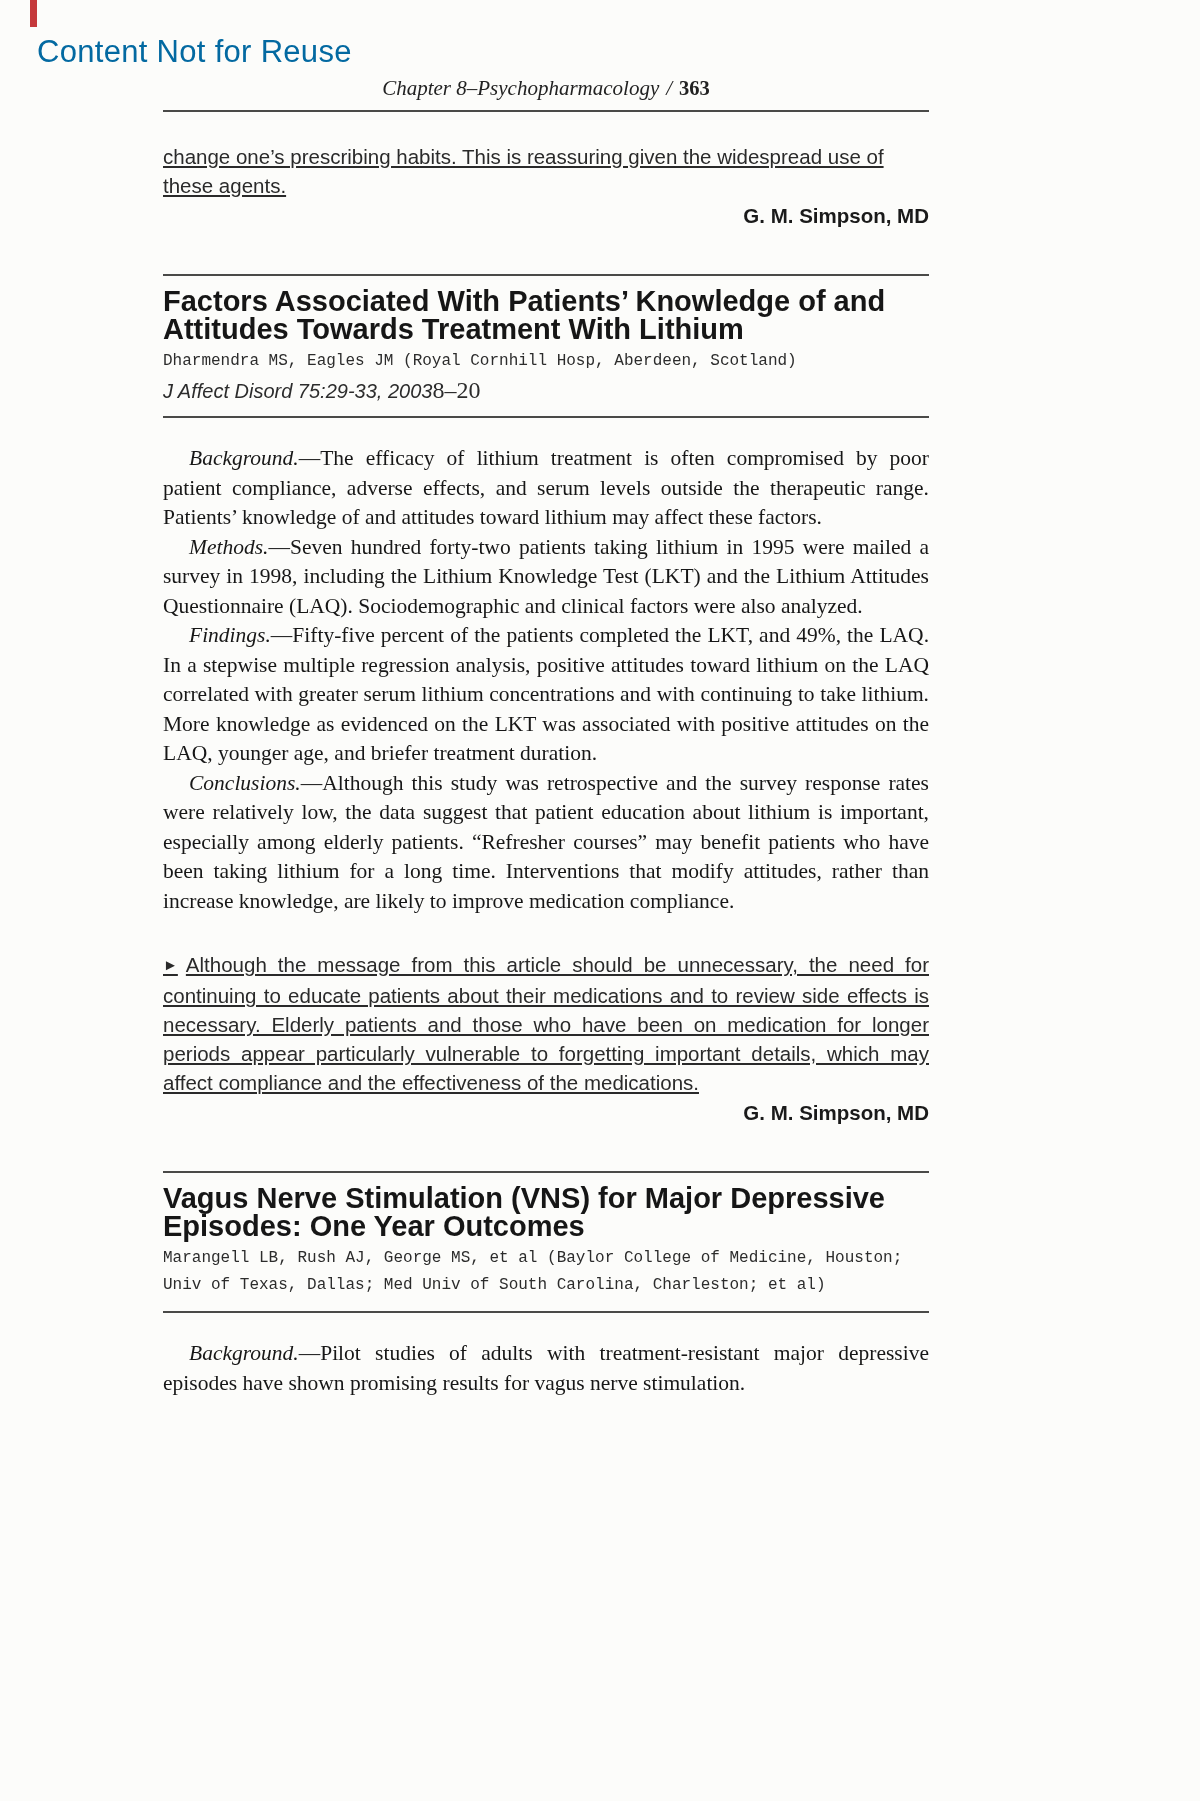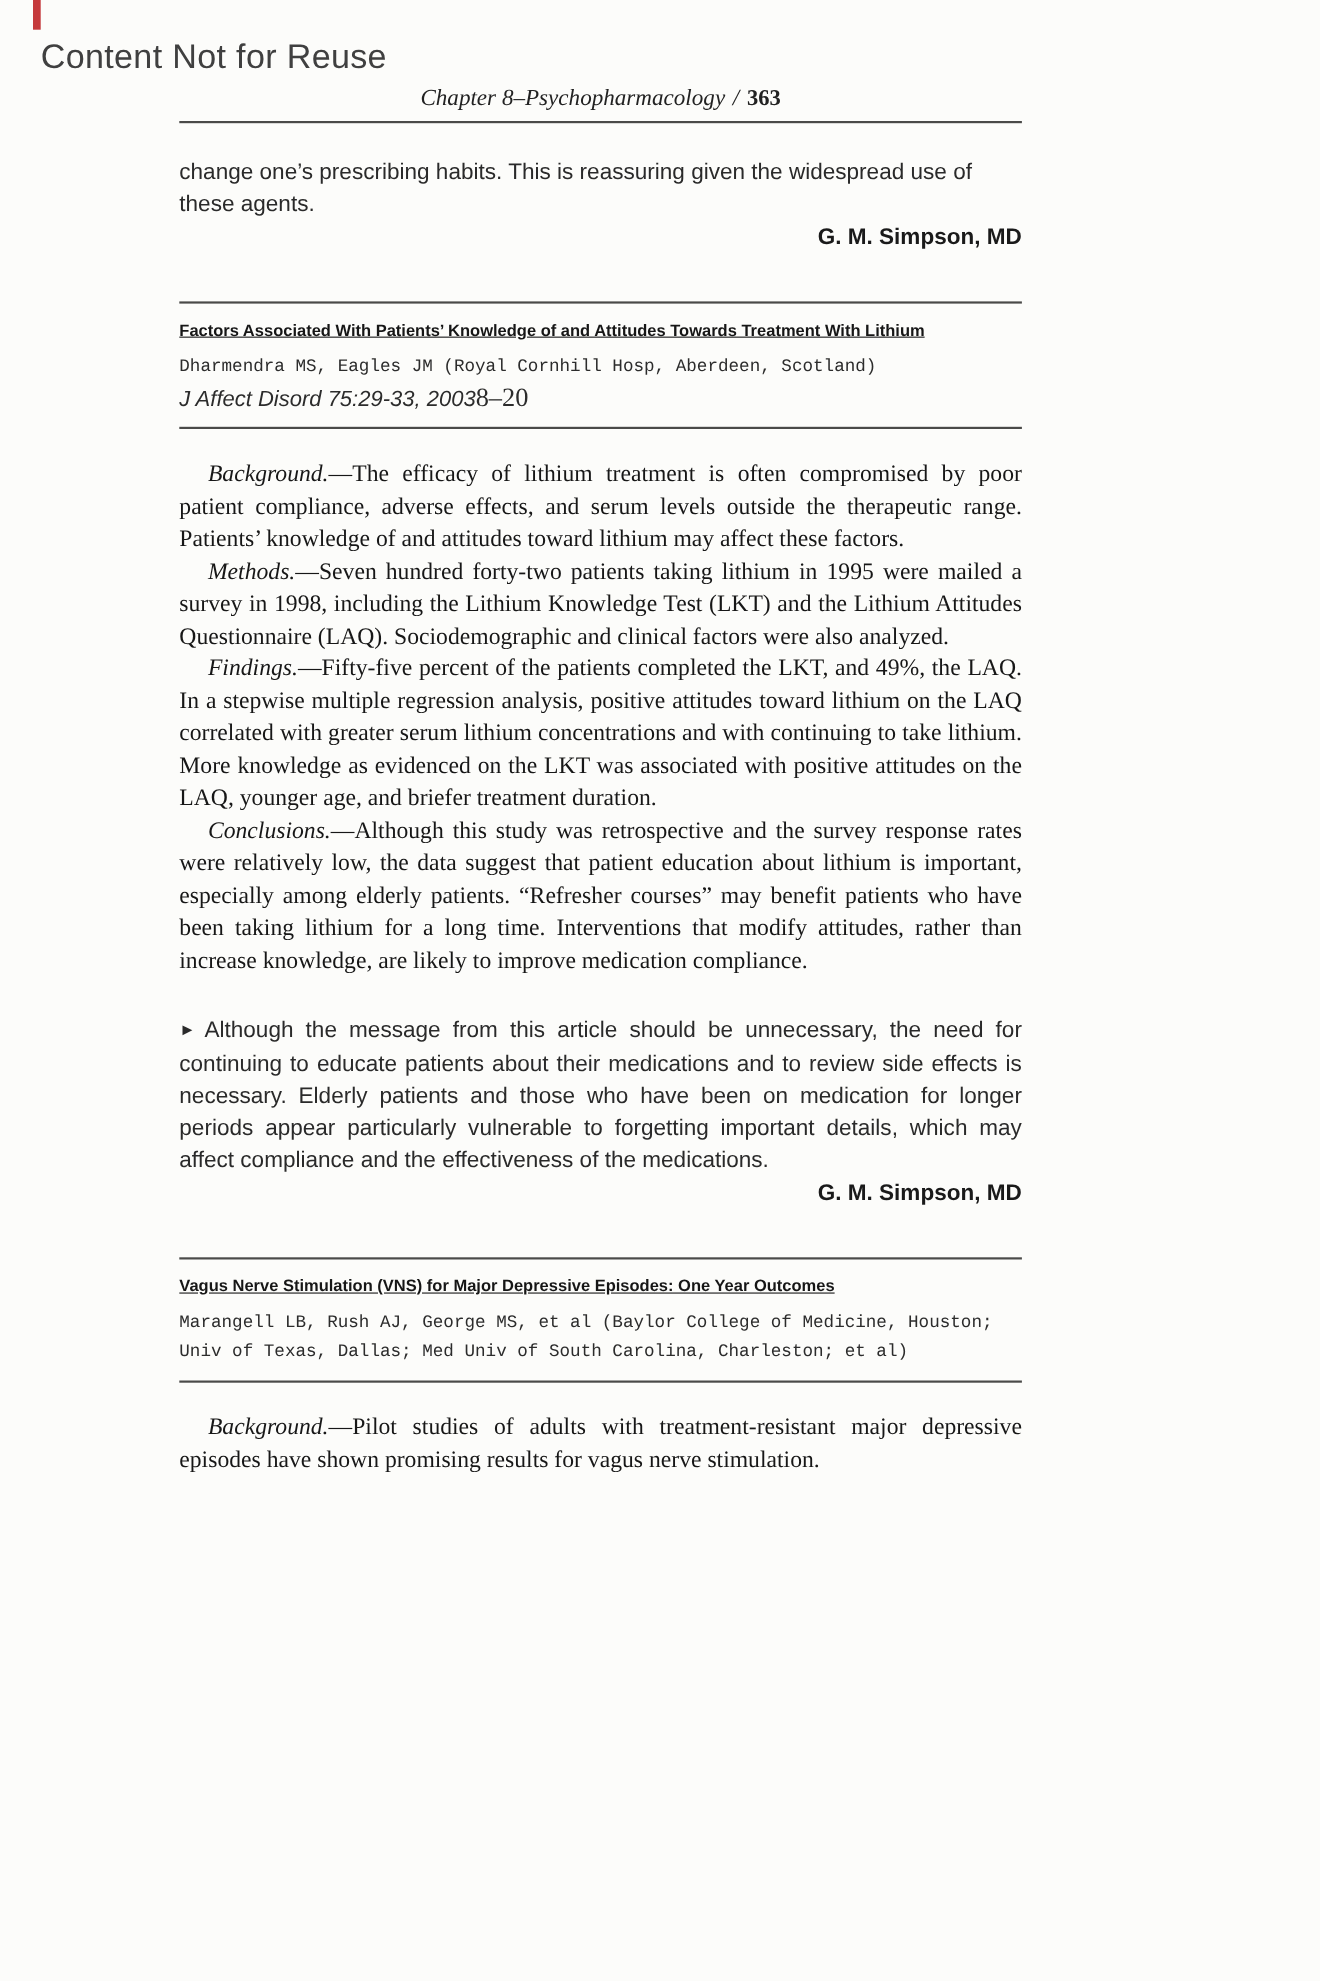--- a/index.html
+++ b/index.html
@@ -21,21 +21,21 @@
     height: 27px;
     background: #c5393b;
   }
 
   .watermark {
     position: absolute;
     left: 37px;
     top: 34px;
     font-family: "Liberation Sans", sans-serif;
     font-size: 31px;
-    color: #404040;
+    color: #0369a1;
     letter-spacing: 0.3px;
     white-space: nowrap;
   }
 
   .content {
     position: absolute;
     left: 163px;
     top: 76px;
     width: 766px;
   }
@@ -65,43 +65,43 @@
   .rule.head { margin-top: 9px; }
 
   
   .sans-par {
     font-family: "Liberation Sans", sans-serif;
     font-size: 20.5px;
     line-height: 29px;
     color: #2a2a2a;
     margin: 0;
     text-align: justify;
+    text-decoration: underline;
   }
   .intro { margin-top: 30px; text-align: left; }
 
   .byline {
     font-family: "Liberation Sans", sans-serif;
     font-weight: bold;
     font-size: 20.5px;
     text-align: right;
     margin-top: 4px;
     color: #1a1a1a;
   }
 
   
   .cite-block { margin-top: 46px; }
   .cite-inner { padding: 11px 0 12px 0; }
   .article-title {
     font-family: "Liberation Sans", sans-serif;
     font-weight: bold;
-    font-size: 15px;
+    font-size: 29px;
     line-height: 28px;
     color: #161616;
     margin: 0;
-    text-decoration: underline;
   }
   .article-authors {
     font-family: Liberation Mono, monospace;
     font-size: 16px;
     line-height: 27px;
     color: #2c2c2c;
     margin: 5px 0 0 0;
   }
   .cite-row {
     display: flex;

